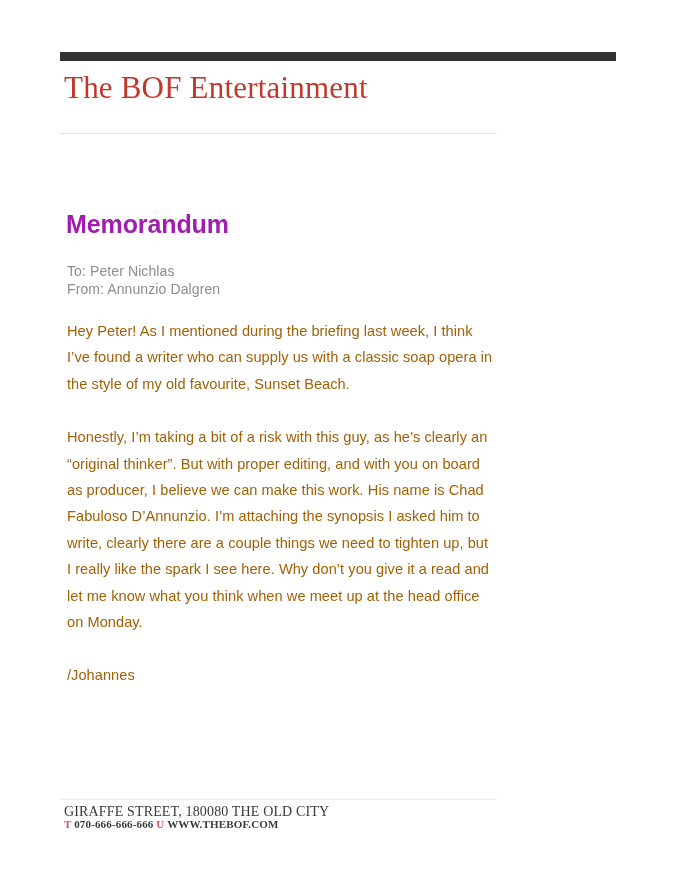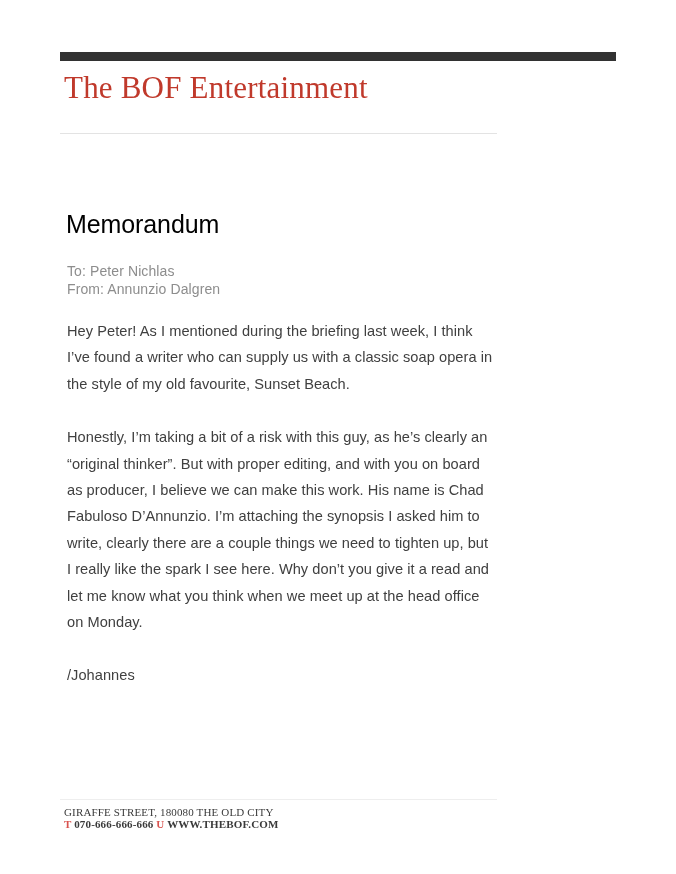--- a/index.html
+++ b/index.html
@@ -52,22 +52,22 @@
     height: 1px;
     background: #e3e3e3;
   }
 
   
   .memo-title {
     position: absolute;
     left: 66px;
     top: 210px;
     font-size: 25px;
-    font-weight: 400;
-    color: #000000;
+    font-weight: 700;
+    color: #a21caf;
     letter-spacing: -0.1px;
   }
 
   .memo-meta {
     position: absolute;
     left: 67px;
     top: 262px;
     width: 430px;
   }
   .memo-meta div {
@@ -81,21 +81,21 @@
   .body-copy {
     position: absolute;
     left: 67px;
     top: 318px;
     width: 428px;
   }
   .body-copy p {
     margin: 0 0 27px 0;
     font-size: 14.6px;
     line-height: 26.4px;
-    color: #404040;
+    color: #a16207;
     letter-spacing: 0.05px;
   }
   .body-copy p.signature {
     margin-bottom: 4px;
   }
 
   
   .footer-rule {
     position: absolute;
     left: 60px;
@@ -106,21 +106,21 @@
   }
 
   .footer {
     position: absolute;
     left: 64px;
     top: 806px;
     width: 440px;
     font-family: "Liberation Serif", serif;
   }
   .footer .addr {
-    font-size: 11px;
+    font-size: 14px;
     color: #3a3a3a;
     letter-spacing: 0.15px;
     line-height: 12px;
     white-space: nowrap;
   }
   .footer .contact {
     font-size: 11px;
     color: #3a3a3a;
     letter-spacing: 0.15px;
     line-height: 12px;

